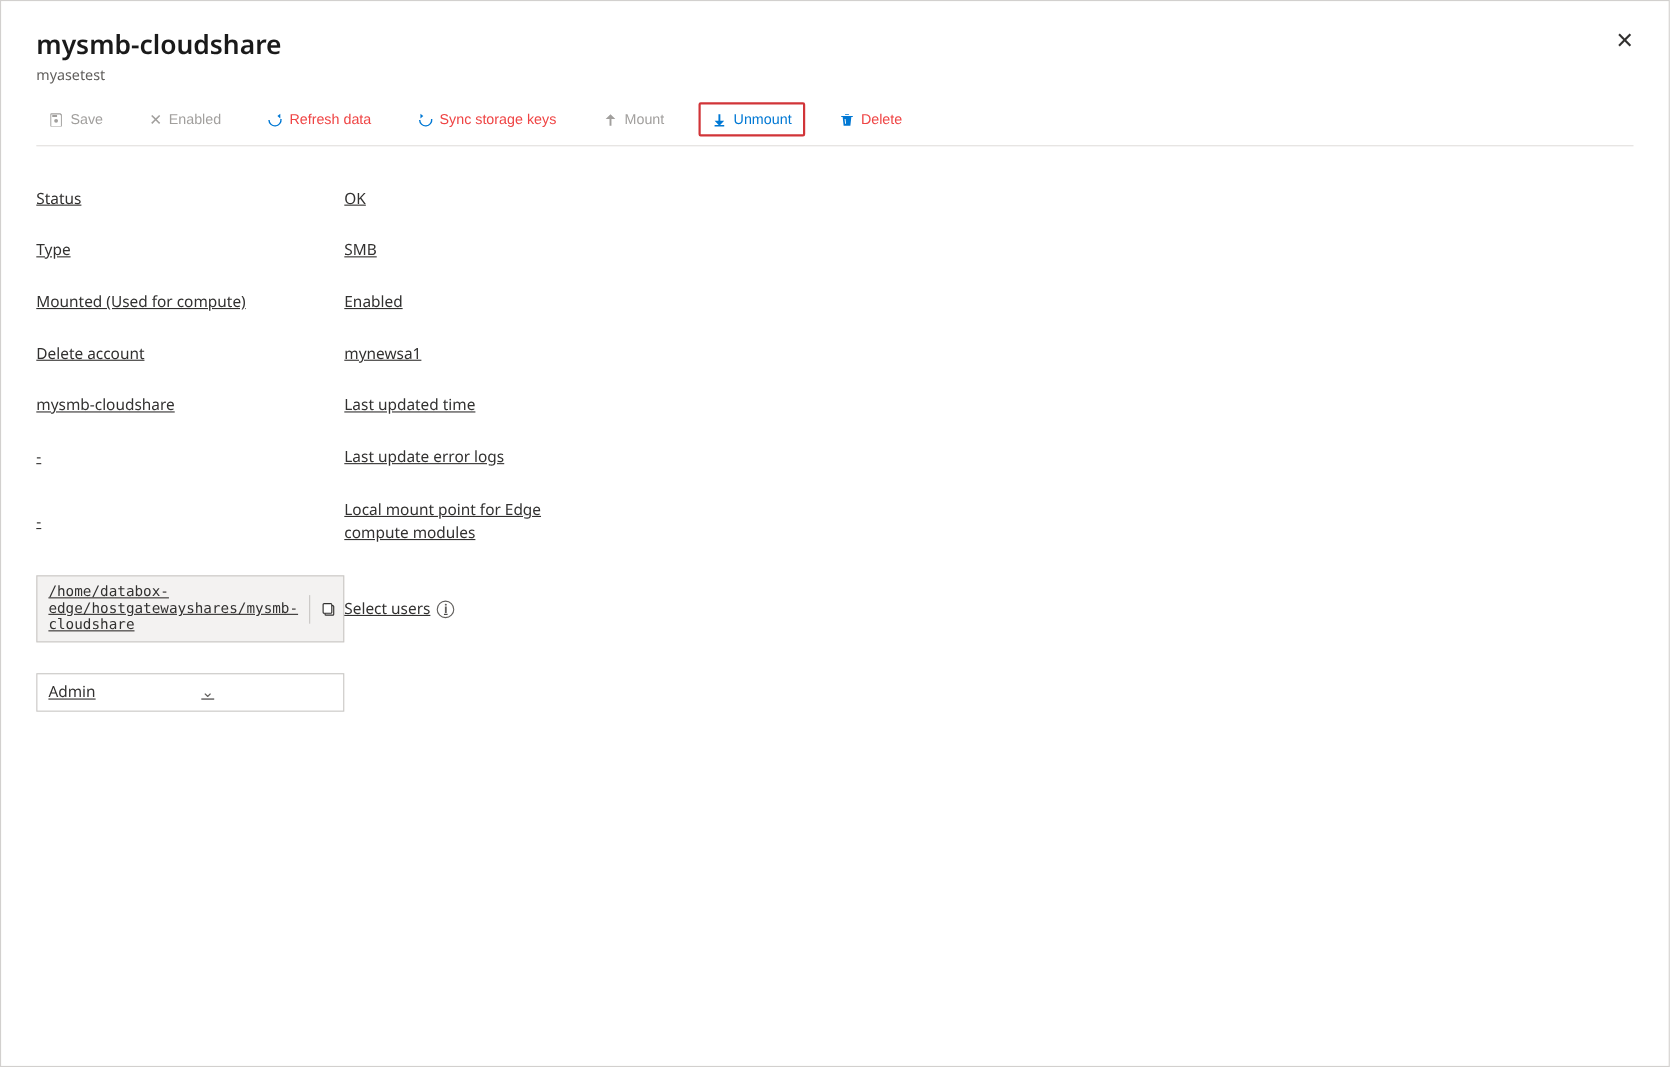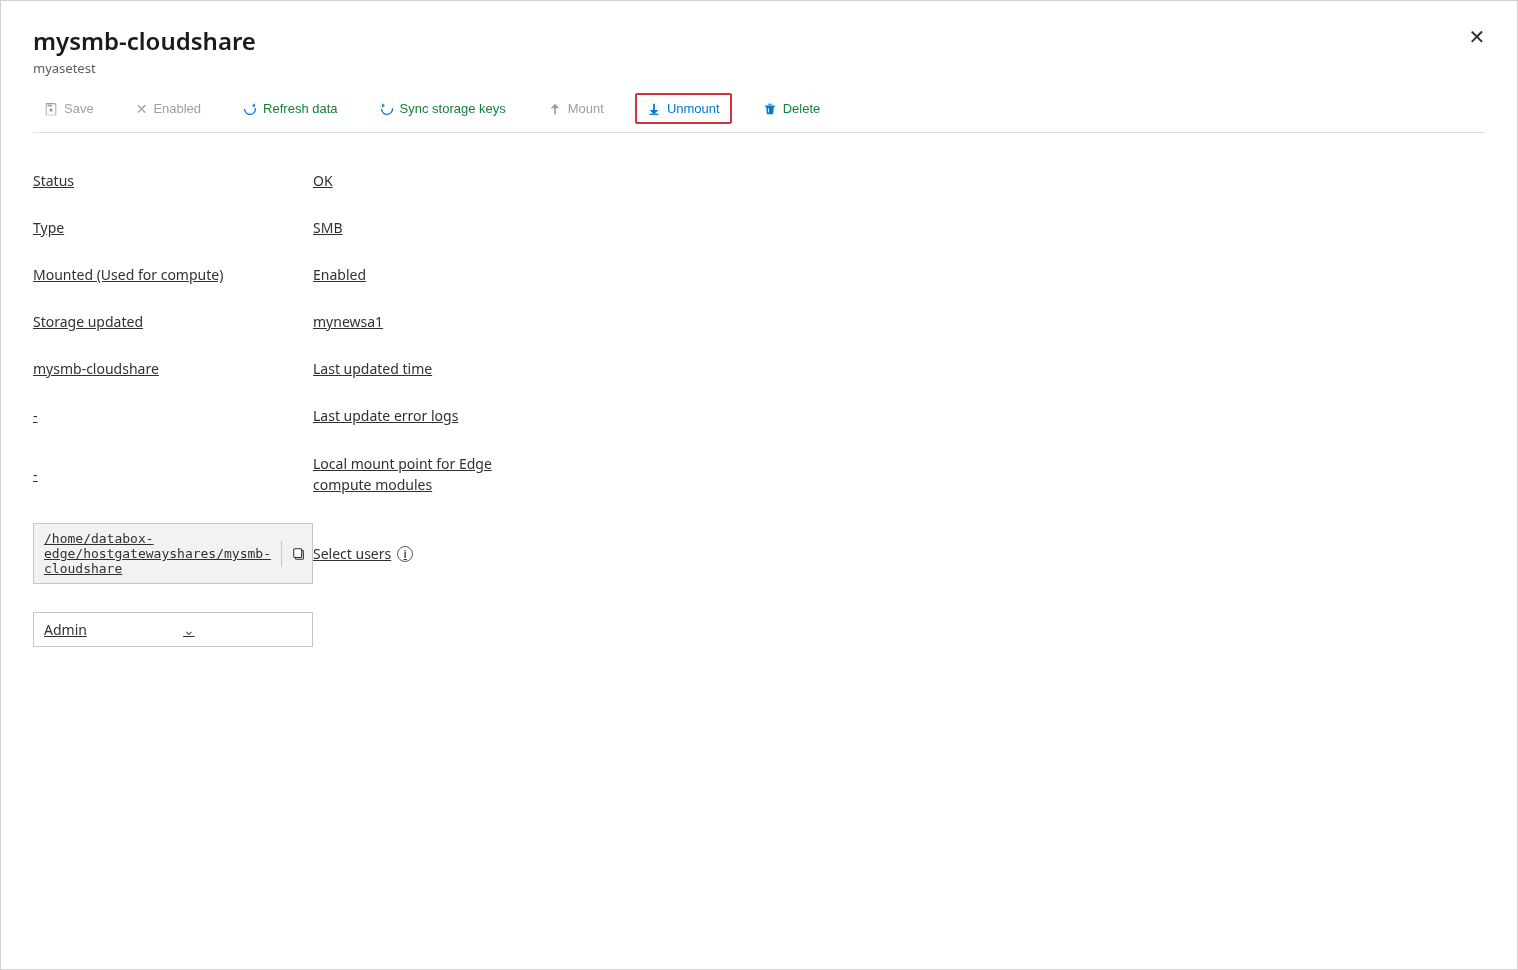--- a/index.html
+++ b/index.html
@@ -59,21 +59,21 @@
       flex-wrap: wrap;
     }
     .toolbar-btn {
       display: flex;
       align-items: center;
       gap: 6px;
       padding: 6px 10px;
       background: none;
       border: 1px solid transparent;
       cursor: pointer;
-      color: #15803d;
+      color: #ef4444;
       font-size: 13px;
       border-radius: 2px;
       white-space: nowrap;
     }
     .toolbar-btn.disabled {
       color: #a19f9d;
       cursor: not-allowed;
     }
     .toolbar-btn.active-highlight {
       border: 2px solid #d13438;
@@ -243,21 +243,21 @@
 
     <div class="form-label">Status</div>
     <div class="form-value">OK</div>
 
     <div class="form-label">Type</div>
     <div class="form-value">SMB</div>
 
     <div class="form-label">Mounted (Used for compute)</div>
     <div class="form-value">Enabled</div>
 
-    <div class="form-label">Storage updated</div>
+    <div class="form-label">Delete account</div>
     <div class="form-value">mynewsa1</div>
 
     <div class="form-value">mysmb-cloudshare</div>
 
     <div class="form-label">Last updated time</div>
     <div class="form-value">-</div>
 
     <div class="form-label">Last update error logs</div>
     <div class="form-value">-</div>
 

